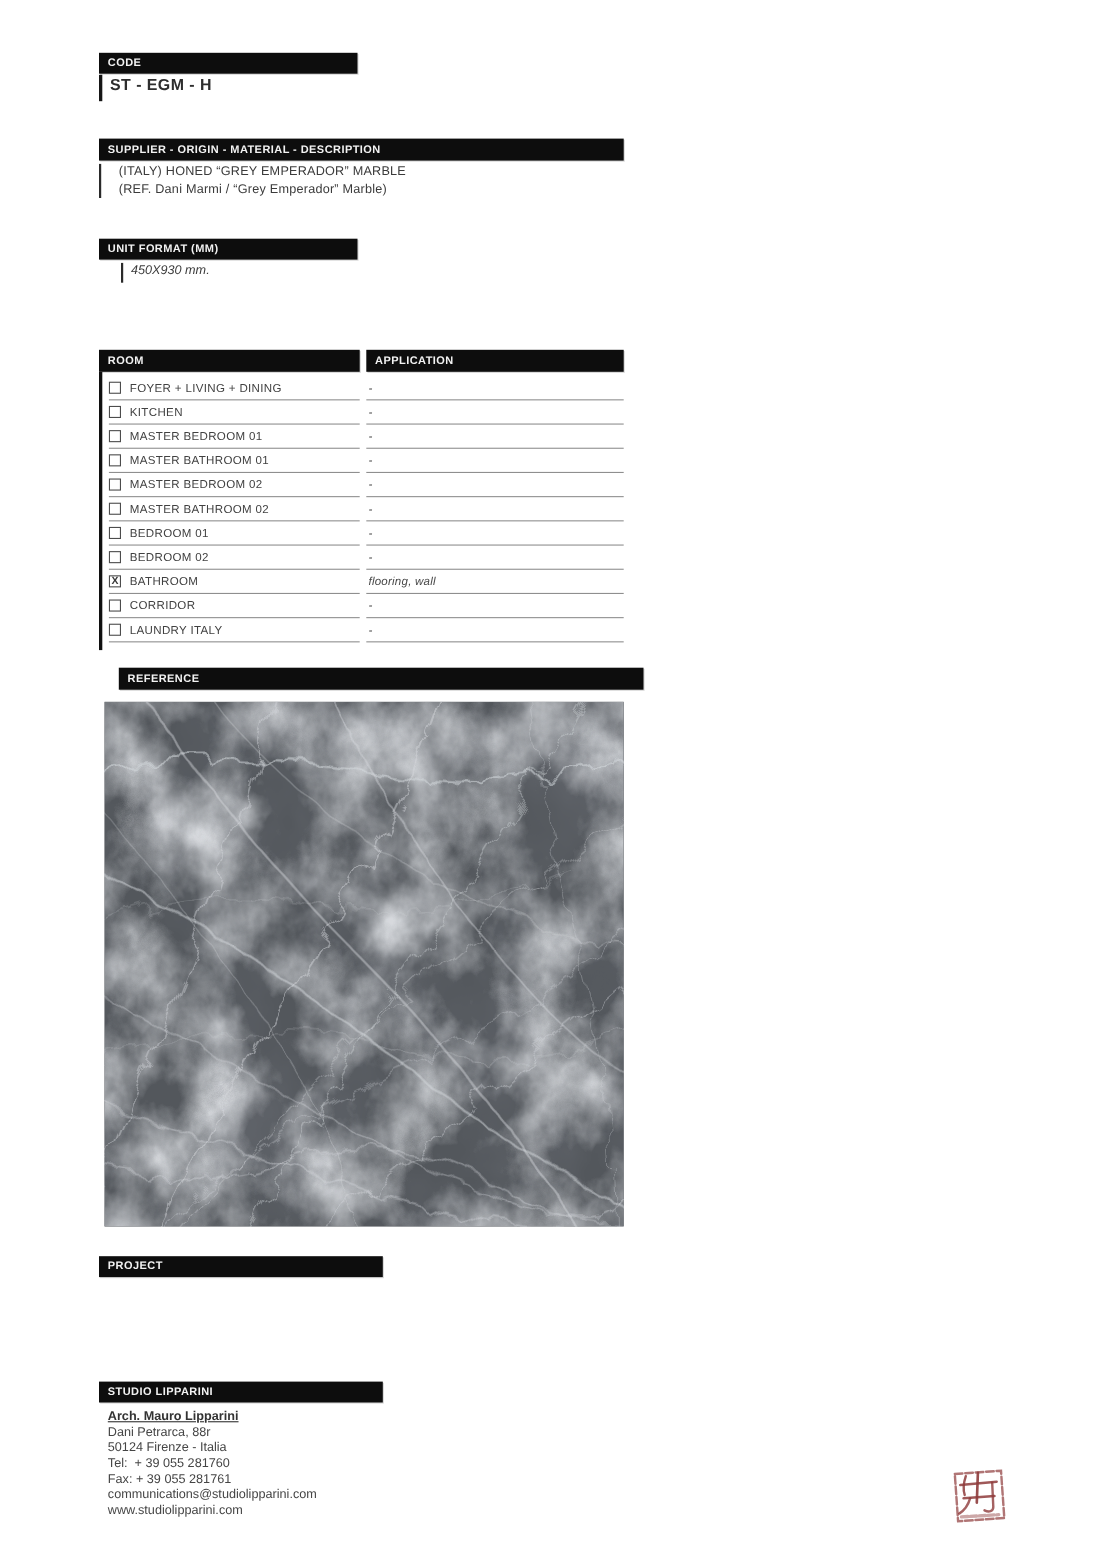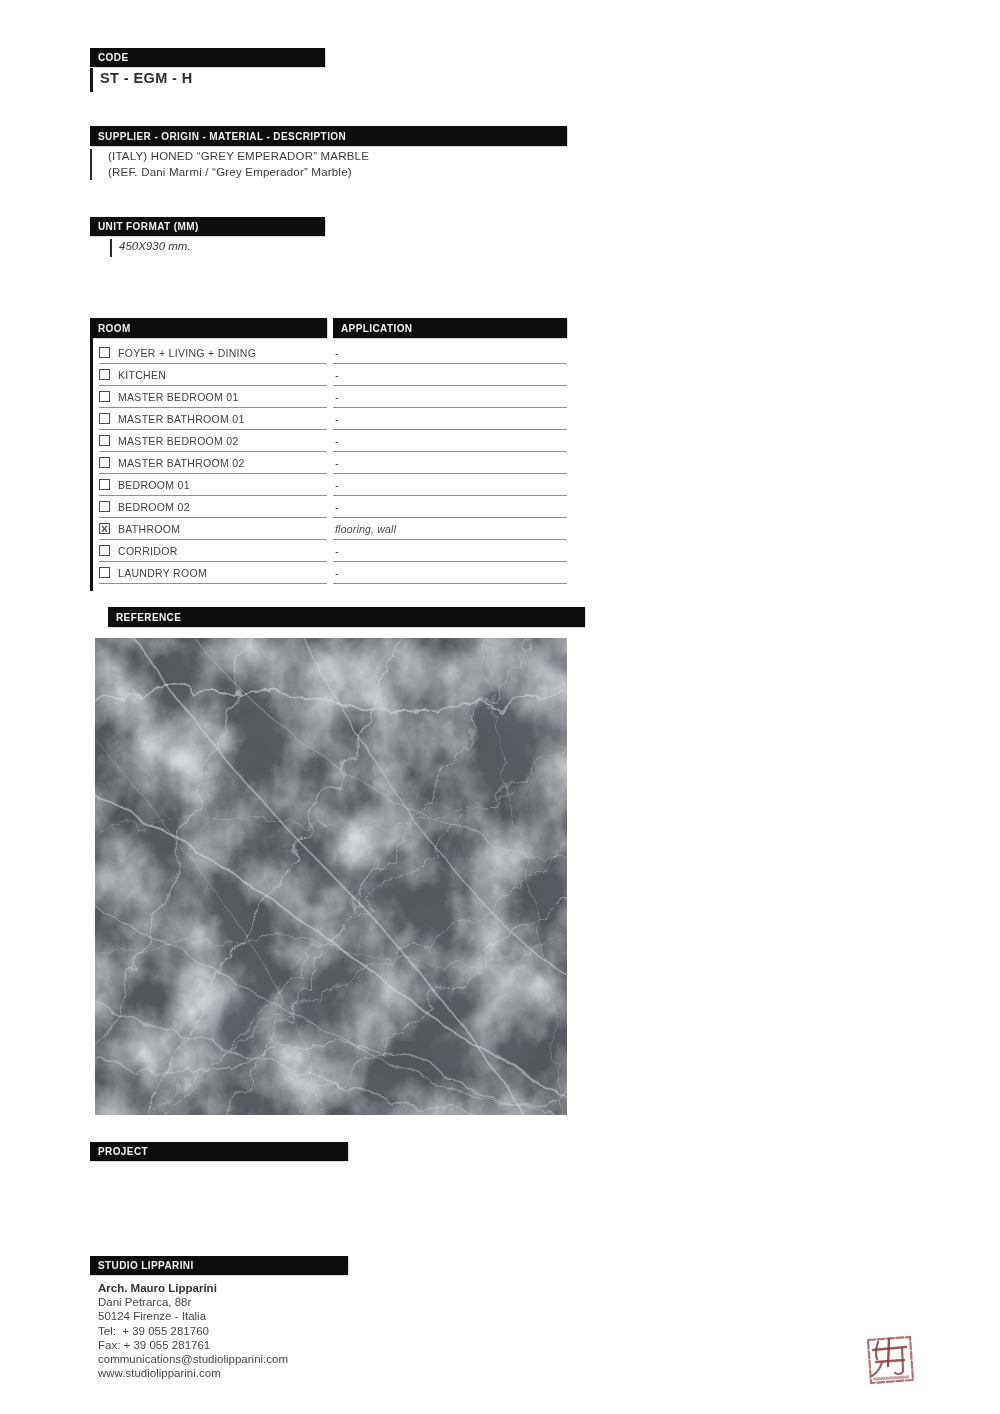--- a/index.html
+++ b/index.html
@@ -64,21 +64,21 @@
   .reference-bar{left:108px; top:607px; width:477px; height:20px;}
   .marble-wrap{
     position:absolute; left:95px; top:638px; width:472px; height:477px;
     background:var(--marble-base); overflow:hidden;
   }
   .project-bar{left:90px; top:1142px; width:258px; height:19px;}
   .project-lines{position:absolute; left:98px; top:1166px; font-size:11.5px; line-height:14.2px;}
   .studio-bar{left:90px; top:1256px; width:258px; height:19px;}
   .studio-lines{position:absolute; left:98px; top:1281px; font-size:11.5px; line-height:14.2px;}
   .text-line{white-space:pre-wrap; color:#454545;}
-  .studio-lines .text-line:first-of-type{font-weight:bold; color:#333;}
+  .studio-lines .text-line:first-of-type{font-weight:bold; color:#333;text-decoration:underline;}
   .seal{position:absolute; left:858px; top:1326px;}
 </style>
 </head>
 <body>
 
 <div class="page">
 
   <div class="bar code-bar">CODE</div>
   <div class="code-value">ST - EGM - H</div>
 
@@ -175,21 +175,21 @@
           <div class="room-cell">
             <span class="checkbox"></span>
             <span class="room-label">CORRIDOR</span>
           </div>
           <div class="app-cell">-</div>
         </div>
 
         <div class="t-row">
           <div class="room-cell">
             <span class="checkbox"></span>
-            <span class="room-label">LAUNDRY ROOM</span>
+            <span class="room-label">LAUNDRY ITALY</span>
           </div>
           <div class="app-cell">-</div>
         </div>
 
     </div>
   </div>
 
   <div class="bar reference-bar">REFERENCE</div>
 
   <div class="marble-wrap">

